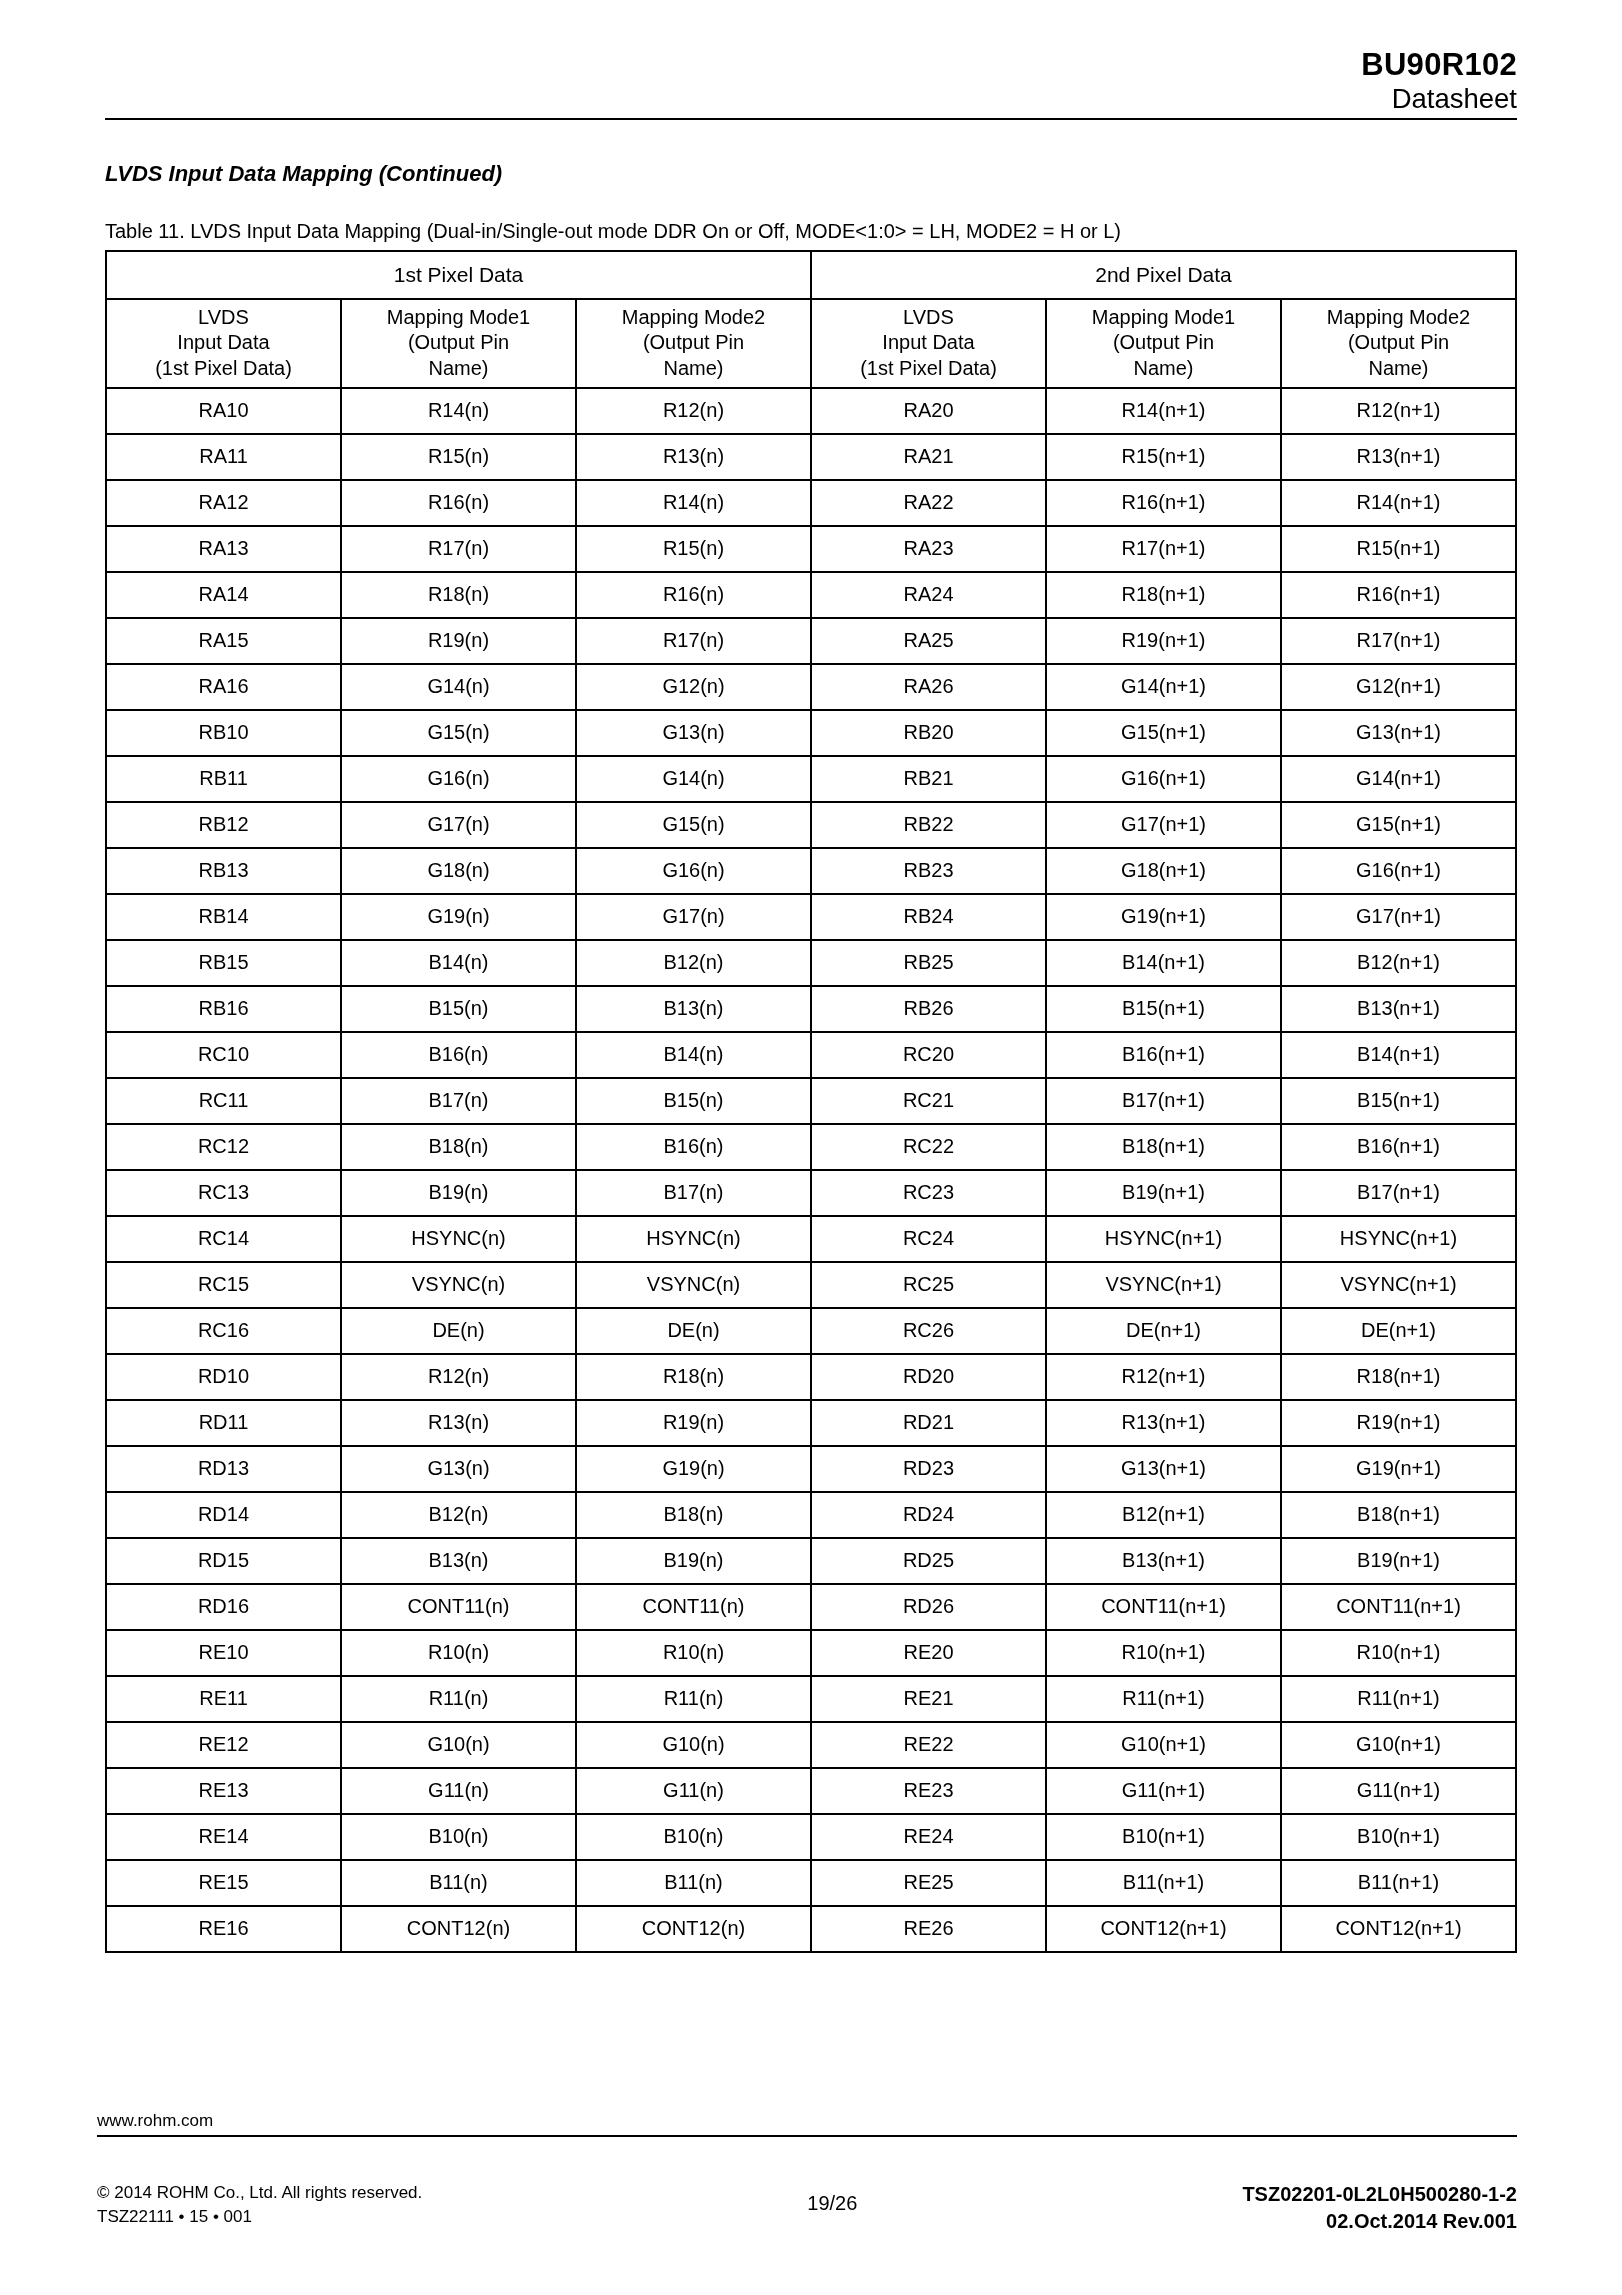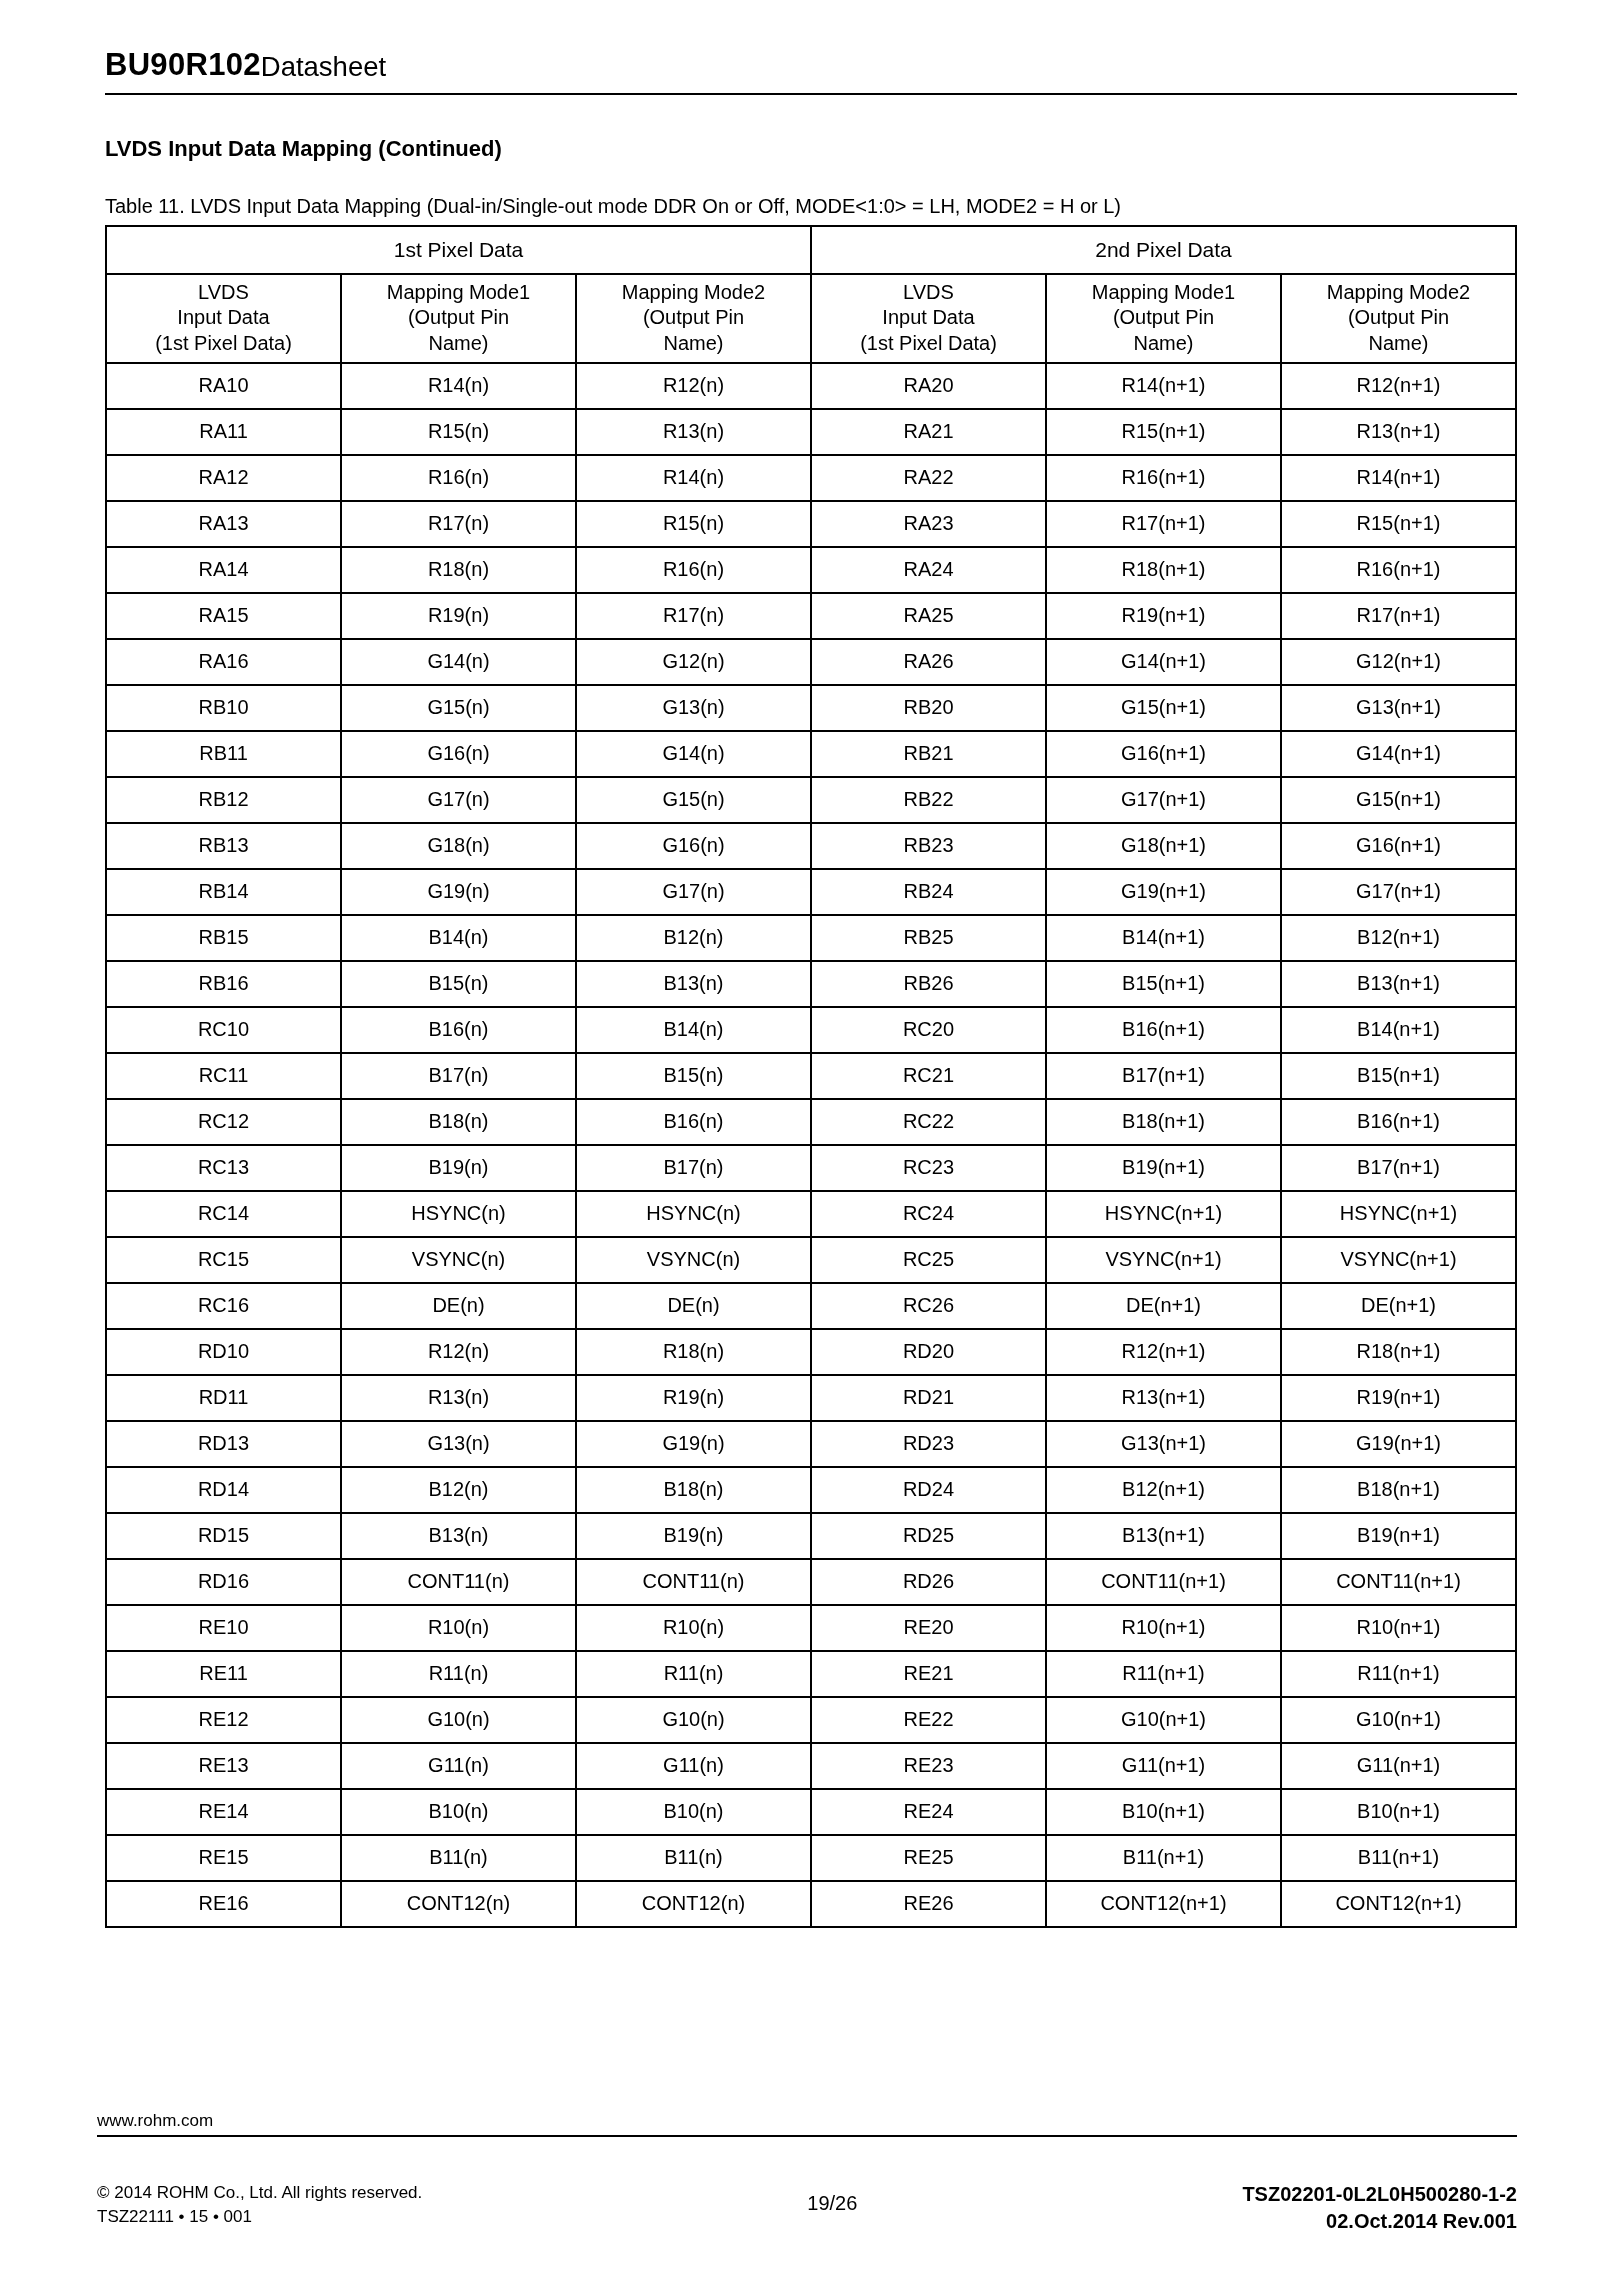--- a/index.html
+++ b/index.html
@@ -10,39 +10,41 @@
     background: #ffffff;
     color: #000;
     font-family: "Liberation Sans", sans-serif;
     position: relative;
     padding: 47px 105px 0 105px;
     overflow: hidden;
   }
   
   .header {
     display: flex;
-    justify-content: flex-start;
+    justify-content: center;
     align-items: flex-end;
     border-bottom: 2.6px solid #000;
-    padding-bottom: 10px;
+    padding-bottom: 3px;
+    flex-direction: column;
   }
   .part-number {
     font-size: 31px;
     font-weight: bold;
     letter-spacing: 0.3px;
   }
   .doc-type {
     font-size: 27.5px;
     font-weight: normal;
   }
   
   .section-title {
     margin-top: 41px;
     font-size: 22px;
     font-weight: bold;
+    font-style: italic;
   }
   .table-caption {
     margin-top: 33px;
     font-size: 20px;
     font-weight: normal;
   }
   
   table.data-table {
     border-collapse: collapse;
     table-layout: fixed;

